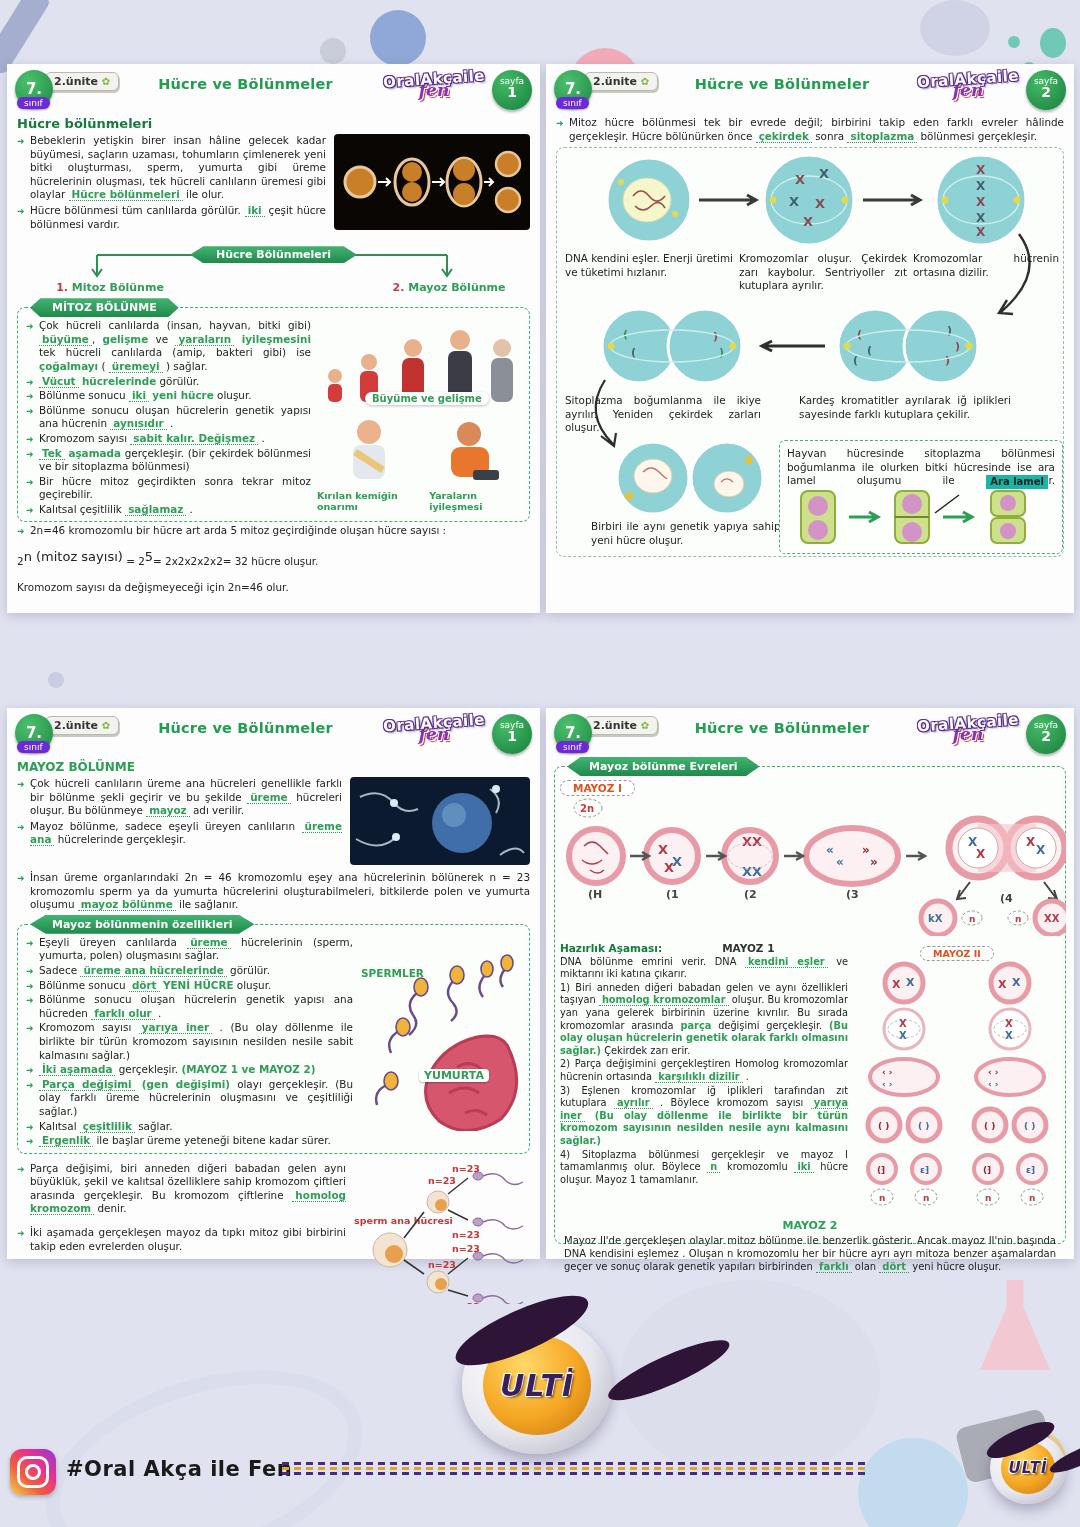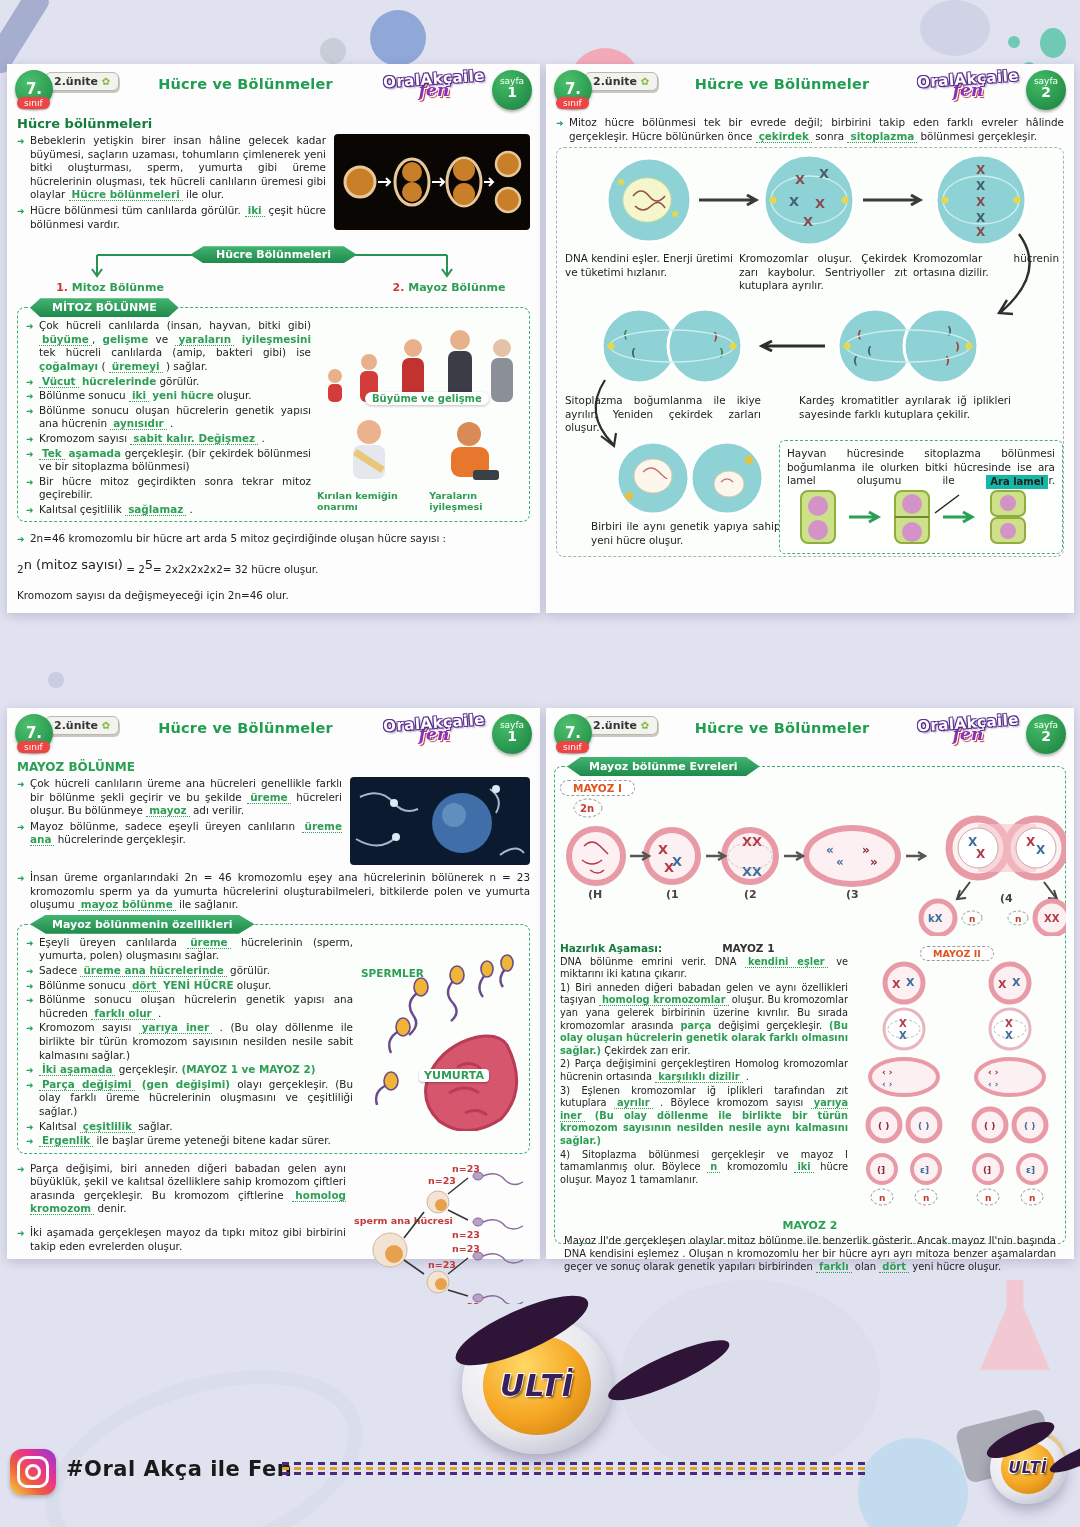--- a/index.html
+++ b/index.html
@@ -7,21 +7,21 @@
   .deco{position:absolute;pointer-events:none}
   .page{position:absolute;background:#fdfdfe;box-shadow:0 3px 10px rgba(70,70,110,.22)}
   .p1{left:7px;top:64px;width:533px;height:549px}
   .p2{left:546px;top:64px;width:528px;height:549px}
   .p3{left:7px;top:708px;width:533px;height:551px}
   .p4{left:546px;top:708px;width:528px;height:551px}
   
   .hdr{display:flex;align-items:flex-start;padding:6px 8px 0 8px;height:50px;box-sizing:border-box}
   .badge{position:relative;width:96px;height:44px;flex:0 0 auto}
   .grade{position:absolute;left:0;top:0;width:38px;height:38px;border-radius:50%;background:radial-gradient(circle at 35% 30%,#4cc06d,#1d8a44);color:#fff;font-weight:bold;font-size:15px;display:flex;align-items:center;justify-content:center;box-shadow:0 2px 3px rgba(0,0,0,.3)}
-  .grade-lb{position:absolute;left:2px;top:27px;background:#ef4444;color:#fff;font-size:9px;padding:1px 7px;border-radius:8px;box-shadow:0 1px 2px rgba(0,0,0,.3)}
+  .grade-lb{position:absolute;left:2px;top:27px;background:#6d28d9;color:#fff;font-size:9px;padding:1px 7px;border-radius:8px;box-shadow:0 1px 2px rgba(0,0,0,.3)}
   .unit{position:absolute;left:30px;top:2px;background:#f2f2ee;border:1px solid #b9b9ad;border-radius:6px;font-size:11px;font-weight:bold;padding:2px 8px;box-shadow:1px 2px 0 #c9c9bd;color:#333;white-space:nowrap}
   .unit .fl{color:#7fb93e;font-size:10px}
   .ttl{flex:1;text-align:center;color:#1f9e4f;font-weight:bold;font-size:14.5px;padding-top:6px;letter-spacing:.2px}
   .brand{width:108px;text-align:center;position:relative;flex:0 0 auto}
   .brand .b1{font-weight:bold;font-size:15px;color:#fff;letter-spacing:.5px;text-shadow:-1px -1px 0 #5a2c8e,1px -1px 0 #5a2c8e,-1px 1px 0 #5a2c8e,1px 1px 0 #5a2c8e,2px 2px 2px rgba(40,10,70,.45);transform:rotate(-4deg)}
   .brand .b2{font-family:"DejaVu Serif",serif;font-style:italic;font-weight:bold;font-size:17px;color:#8c2fb5;margin-top:-8px;text-shadow:1px 1px 0 #fff,2px 2px 1px #b03a3a}
   .sayfa{width:40px;height:40px;border-radius:50%;background:radial-gradient(circle at 35% 30%,#45bb67,#187f3e);color:#fff;text-align:center;flex:0 0 auto;margin-left:4px;box-shadow:0 2px 3px rgba(0,0,0,.3)}
   .sayfa .s1{font-size:9px;padding-top:6px}
   .sayfa .s2{font-size:14px;font-weight:bold;line-height:12px}
   
@@ -164,21 +164,21 @@
               <rect x="134" y="31" width="38" height="30" rx="9" fill="#e8762c"></rect>
             <rect x="156" y="54" width="26" height="10" rx="3" fill="#384048"></rect>
           </svg>
           <div style="display:flex;justify-content:center;margin-top:-4px">
             <span class="cap-green">Kırılan kemiğin onarımı</span>
             <span class="cap-green">Yaraların iyileşmesi</span>
           </div>
         </div>
       </div>
     </div>
-    <div style="display:flex;gap:20px;margin-top:10px">
+    <div style="display:flex;gap:20px;margin-top:2px">
       <div style="flex:1">
         <p class="body-txt bl" style="margin:0"><span>2n=46 kromozomlu bir hücre art arda 5 mitoz geçirdiğinde oluşan hücre sayısı :</span></p>
         <p class="body-txt" style="margin:12px 0"><span>2</span><span class="sup">n (mitoz sayısı)</span><span> = 2</span><span class="sup">5</span><span>= 2x2x2x2x2= 32 hücre oluşur.</span></p>
         <p class="body-txt" style="margin:10px 0 0"><span>Kromozom sayısı da değişmeyeceği için 2n=46 olur.</span></p>
       </div>
     </div>
   </div>
 </div>
 
 <div class="page p2">

